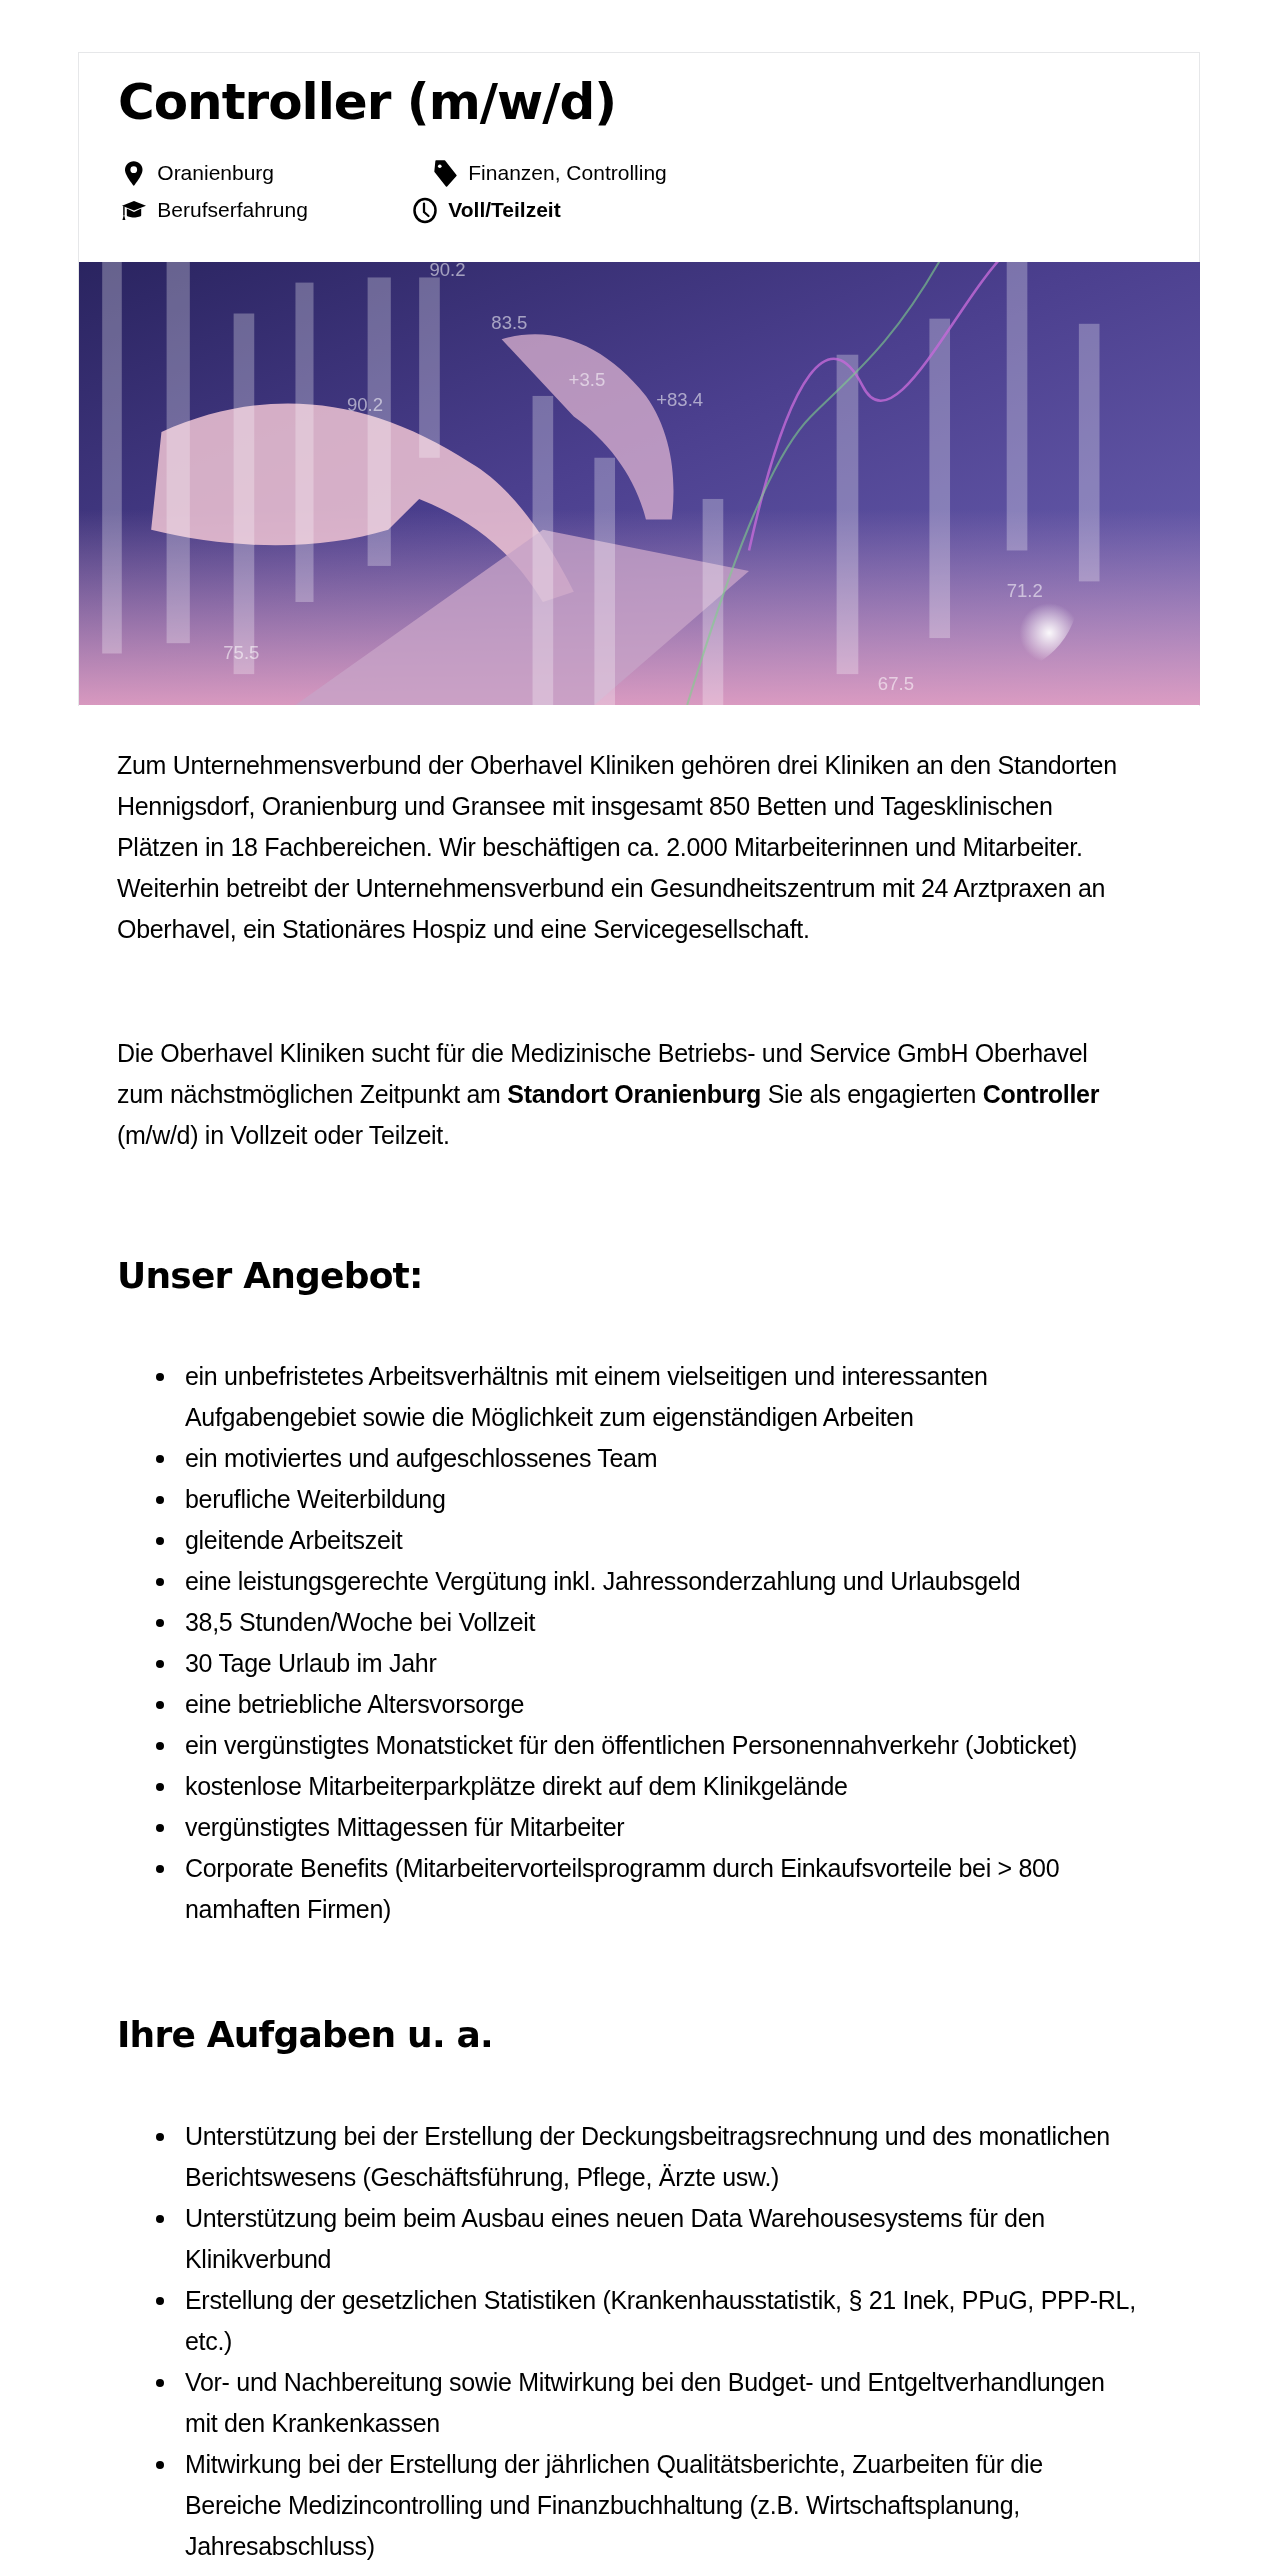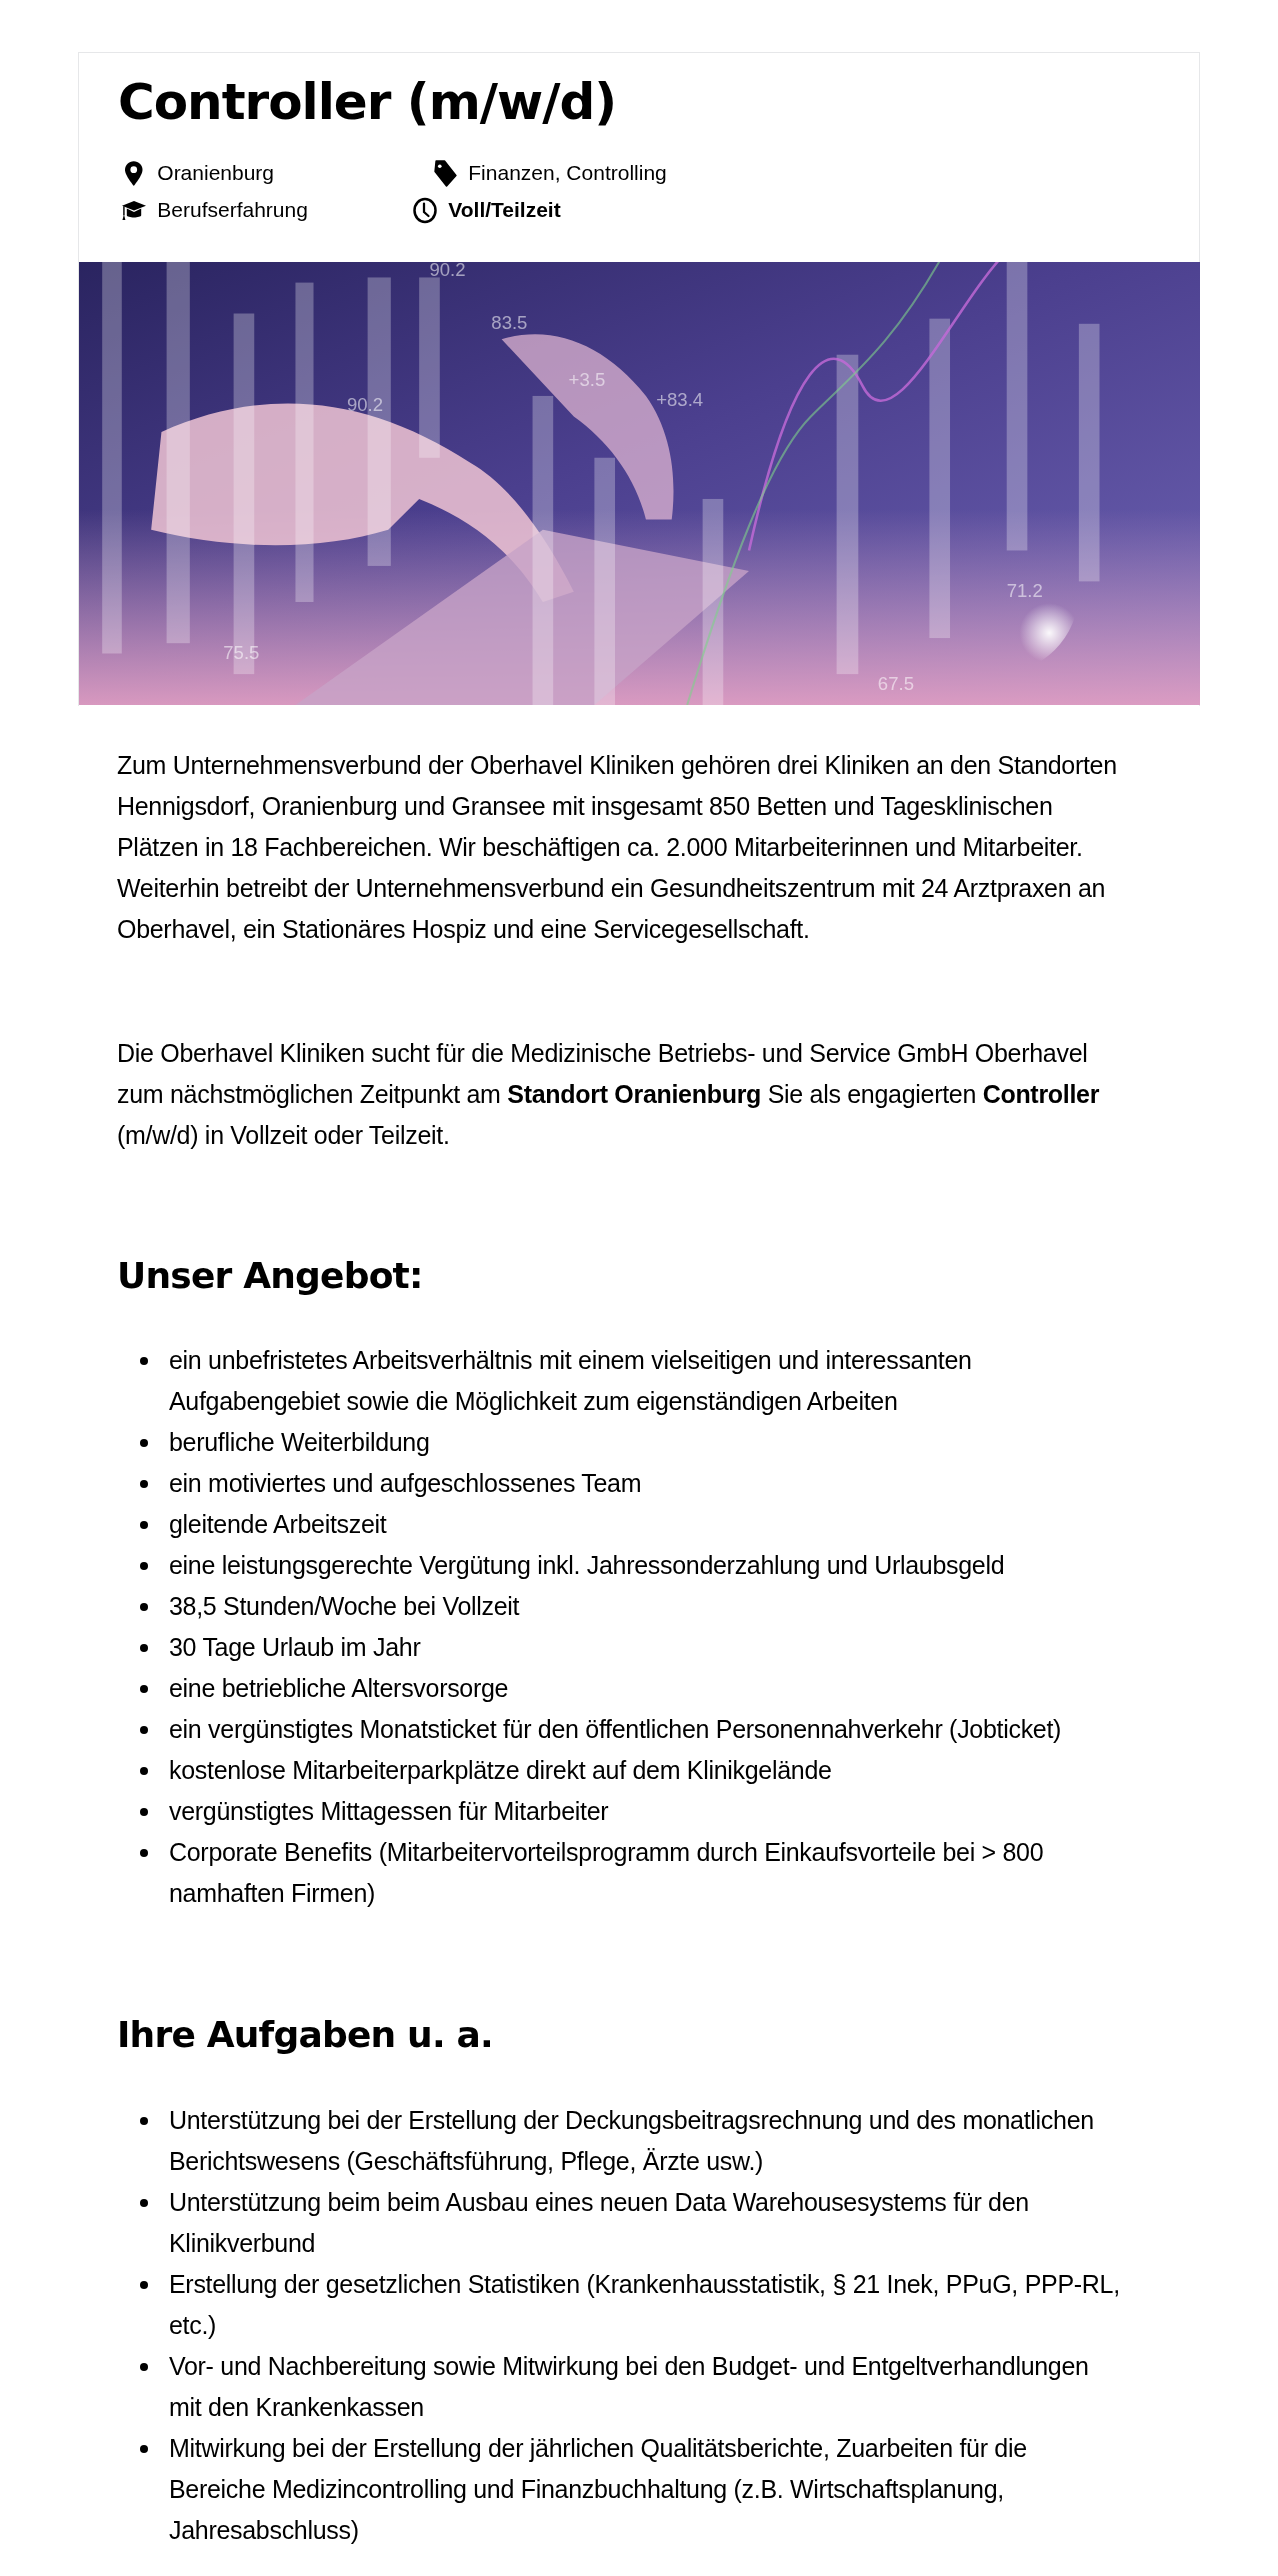--- a/index.html
+++ b/index.html
@@ -8,21 +8,21 @@
   .title { position: absolute; left: 118px; top: 77px; margin: 0; font-family: "DejaVu Sans", sans-serif; font-weight: bold; font-size: 50px; line-height: 1; letter-spacing: -1px; white-space: nowrap; }
   .meta { position: absolute; font-family: "Liberation Sans", sans-serif; font-size: 21px; line-height: 38px; white-space: nowrap; display: flex; align-items: center; }
   .meta .ico { width: 24px; height: 26px; display: inline-flex; align-items: center; justify-content: center; margin-right: 11.3px; }
   .meta svg { display: block; }
   .hero { position: absolute; left: 79px; top: 262px; width: 1121px; height: 451px; overflow: hidden; }
   .hero svg { display: block; }
   .text { position: absolute; left: 117px; font-family: "Liberation Sans", sans-serif; font-size: 25px; line-height: 41px; letter-spacing: -0.3px; white-space: nowrap; }
   .text .line { display: block; height: 41px; }
   .text b { font-weight: bold; }
   h2.section { position: absolute; left: 117px; margin: 0; font-family: "DejaVu Sans", sans-serif; font-weight: bold; font-size: 36px; line-height: 1; letter-spacing: -0.8px; white-space: nowrap; }
-  ul.list { position: absolute; left: 117px; margin: 0; padding: 0; list-style: none; font-family: "Liberation Sans", sans-serif; font-size: 25px; line-height: 41px; letter-spacing: -0.3px; }
+  ul.list { position: absolute; left: 117px; margin: 16px; padding: 0; list-style: none; font-family: "Liberation Sans", sans-serif; font-size: 25px; line-height: 41px; letter-spacing: -0.3px; }
   ul.list li { position: relative; padding-left: 52px; white-space: nowrap; }
   ul.list li .bullet { position: absolute; left: 23px; top: 16.5px; width: 8.2px; height: 8.2px; border-radius: 50%; background: #000; }
   ul.list li .line { display: block; height: 41px; }
 </style>
 </head>
 <body>
 
 <div class="card"></div>
 
 <h1 class="title">Controller (m/w/d)</h1>
@@ -141,25 +141,25 @@
 
 <h2 class="section" style="top:1258px;">Unser Angebot:</h2>
 <ul class="list" style="top:1340px;">
   <li>
       <span class="bullet"></span>
       <span class="line">ein unbefristetes Arbeitsverhältnis mit einem vielseitigen und interessanten</span>
       <span class="line">Aufgabengebiet sowie die Möglichkeit zum eigenständigen Arbeiten</span>
     </li>
   <li>
       <span class="bullet"></span>
+      <span class="line">ein motiviertes und aufgeschlossenes Team</span>
+    </li>
+  <li>
+      <span class="bullet"></span>
       <span class="line">berufliche Weiterbildung</span>
-    </li>
-  <li>
-      <span class="bullet"></span>
-      <span class="line">ein motiviertes und aufgeschlossenes Team</span>
     </li>
   <li>
       <span class="bullet"></span>
       <span class="line">gleitende Arbeitszeit</span>
     </li>
   <li>
       <span class="bullet"></span>
       <span class="line">eine leistungsgerechte Vergütung inkl. Jahressonderzahlung und Urlaubsgeld</span>
     </li>
   <li>

